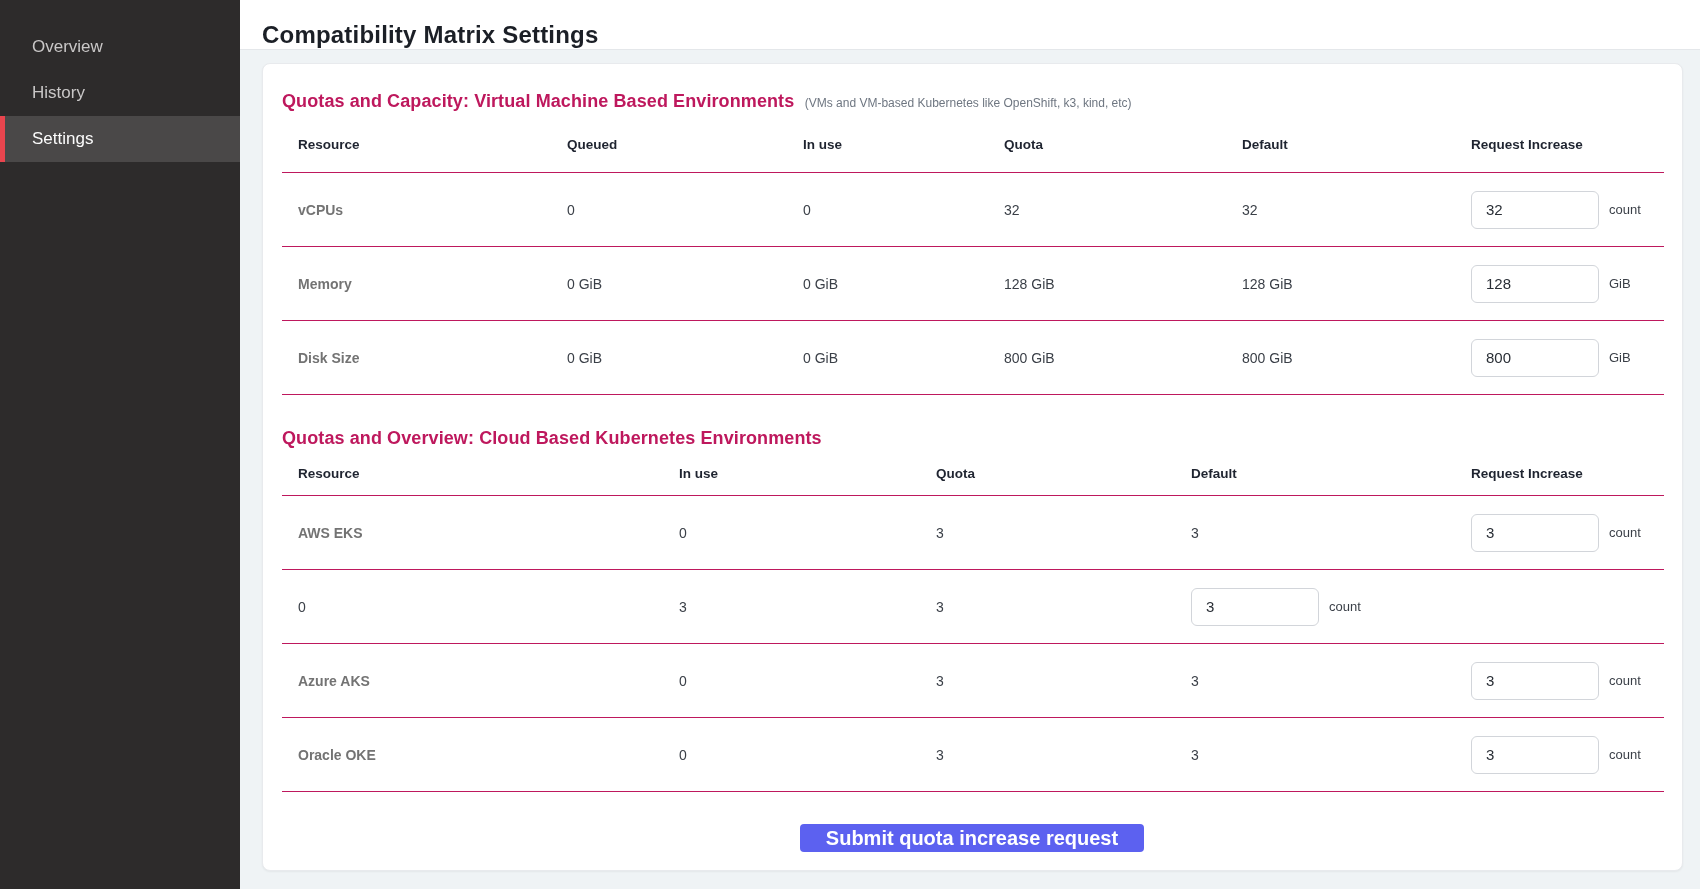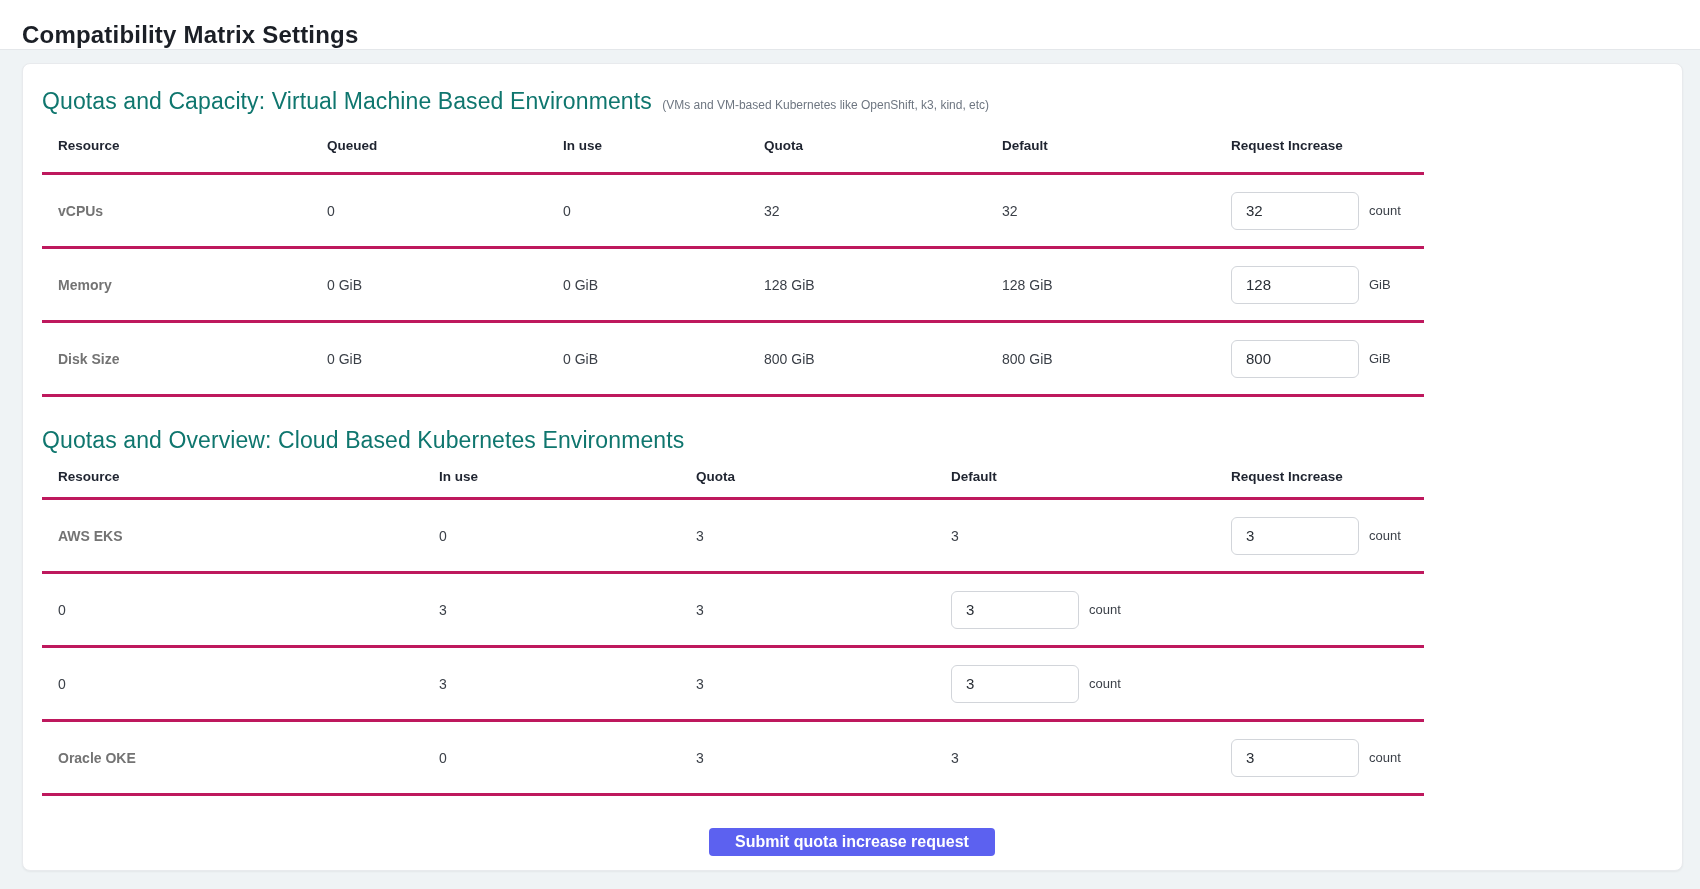--- a/index.html
+++ b/index.html
@@ -18,54 +18,61 @@
   .topbar { height:50px; background:#ffffff; border-bottom:1px solid #e4e7ea;
             display:flex; align-items:flex-end; padding-left:22px; flex:0 0 50px; }
   .topbar h1 { font-size:24px; font-weight:700; color:#1b1f26; letter-spacing:.2px; }
 
   .content { flex:1; padding:13px 17px 0 22px; }
   .card { background:#ffffff; border:1px solid #e8eaed; border-radius:8px;
           box-shadow:0 1px 2px rgba(0,0,0,.05); height:808px;
           padding:24px 20px 0 19px; }
 
   .section-heading { padding-left:0; margin-bottom:0; line-height:26px; }
-  .section-heading .h { font-size:23px; font-weight:400; color:#0f766e; letter-spacing:.1px; }
+  .section-heading .h { font-size:18px; font-weight:700; color:#be185d; letter-spacing:.1px; }
   .section-heading .annot { font-size:12px; font-weight:400; color:#6e7681; margin-left:6px; }
   .section-heading .annot:empty { display:none; }
 
   .tbl { width:1382px; }
-  .trow { display:grid; align-items:center; padding-left:16px; border-bottom:3px solid #be185d; }
+  .trow { display:grid; align-items:center; padding-left:16px; border-bottom:1px solid #be185d; }
   .t1 .trow { grid-template-columns:269px 236px 201px 238px 229px 1fr; }
   .t2 .trow { grid-template-columns:381px 257px 255px 280px 1fr; }
   .thead { height:57px; }
   .t2 .thead { height:44px; }
   .thead .cell { font-size:13.5px; font-weight:700; color:#1f2430; }
   .drow { height:74px; }
   .cell { font-size:14px; color:#3a3f47; }
   .cell.res { font-weight:700; color:#737373; }
 
   .req { display:flex; align-items:center; }
   .req input { width:128px; height:38px; border:1px solid #d2d5da; border-radius:6px;
                padding:0 14px; font-size:15px; color:#2a2f36;
                font-family:"Liberation Sans","DejaVu Sans",sans-serif; background:#fff; }
   .req .unit { font-size:13px; color:#3a3f47; margin-left:10px; }
 
   .gap { height:30px; }
 
   .submit-wrap { display:flex; justify-content:center; margin-top:32px; }
   .submit-btn { background:#5c61f0; color:#ffffff; border:none; border-radius:4px;
-                font-size:16px; font-weight:700; padding:14px 26px; height:28px;
+                font-size:20px; font-weight:700; padding:14px 26px; height:28px;
                 display:flex; align-items:center; cursor:pointer;
                 font-family:"Liberation Sans","DejaVu Sans",sans-serif; }
 </style>
 </head>
 <body>
 
 <div class="app">
 
+  <aside class="sidebar">
+    <nav>
+      <div class="nav-item">Overview</div>
+      <div class="nav-item">History</div>
+      <div class="nav-item active">Settings</div>
+    </nav>
+  </aside>
 
   <main class="main">
     <div class="topbar">
       <h1>Compatibility Matrix Settings</h1>
     </div>
 
     <div class="content">
       <div class="card">
 
         <div class="section-heading">
@@ -151,20 +158,21 @@
             <div class="cell">0</div>
             <div class="cell">3</div>
             <div class="cell">3</div>
             <div class="cell req">
               <input type="text" value="3" style="">
               <span class="unit">count</span>
             </div>
           </div>
 
           <div class="trow drow">
+            <div class="cell res">Azure AKS</div>
             <div class="cell">0</div>
             <div class="cell">3</div>
             <div class="cell">3</div>
             <div class="cell req">
               <input type="text" value="3" style="">
               <span class="unit">count</span>
             </div>
           </div>
 
           <div class="trow drow">

